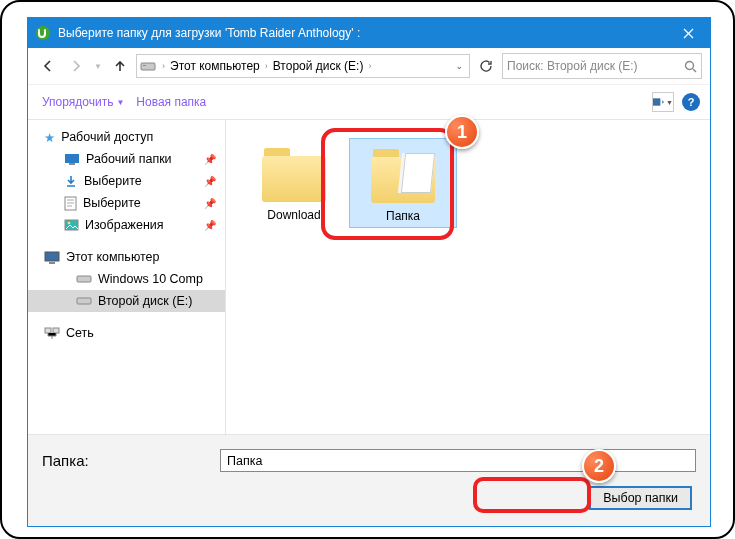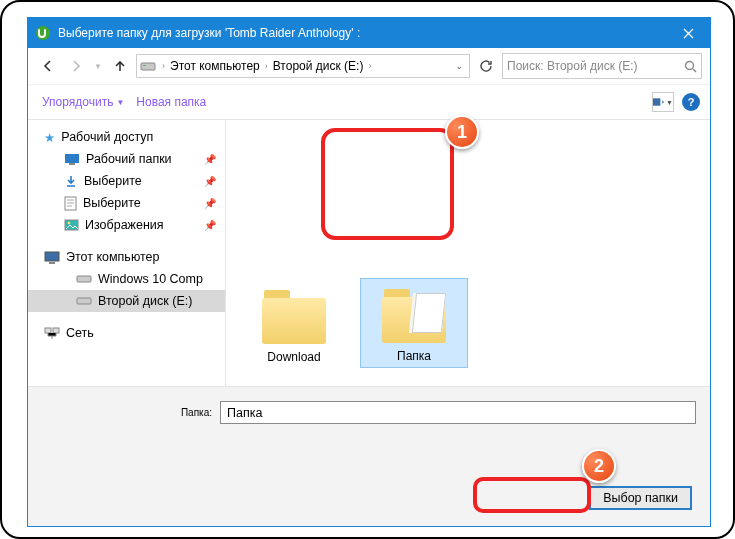--- a/index.html
+++ b/index.html
@@ -25,37 +25,37 @@
   .iconbtn { width: 22px; height: 20px; border: 1px solid #ccc; display: flex; align-items: center; justify-content: center; font-size: 10px; color: #333; }
   .helpbtn { width: 18px; height: 18px; border-radius: 50%; background: #1e6fbf; color: #fff; display: flex; align-items: center; justify-content: center; font-size: 11px; font-weight: bold; }
   .body { flex: 1; display: flex; min-height: 0; }
   .tree { width: 198px; border-right: 1px solid #e5e5e5; padding: 6px 0; font-size: 12.5px; overflow: hidden; }
   .tree-item { display: flex; align-items: center; height: 22px; padding-left: 16px; gap: 6px; white-space: nowrap; }
   .tree-item.child { padding-left: 36px; }
   .tree-item.gchild { padding-left: 48px; }
   .tree-item.selected { background: #d8d8d8; }
   .pin { margin-left: auto; margin-right: 8px; color: #888; font-size: 10px; }
   .spacer { height: 10px; }
-  .content { flex: 1; padding: 18px 14px; display: flex; gap: 12px; align-items: flex-end; }
+  .content { flex: 1; padding: 18px 14px; display: flex; gap: 1px; align-items: flex-start; }
   .folder-item { width: 108px; text-align: center; font-size: 12px; }
   .folder-item.sel { position: relative; }
   .sel-bg { background: #cde8ff; border: 1px solid #8fc7f2; }
   .folder-ico { width: 72px; height: 58px; margin: 6px auto 4px; position: relative; }
   .folder-shape { width: 64px; height: 46px; background: linear-gradient(#ffe9a6,#f2d06b); border-radius: 3px; position: absolute; bottom: 0; left: 4px; }
   .folder-tab { width: 26px; height: 10px; background: #f2d06b; border-radius: 2px 2px 0 0; position: absolute; top: 4px; left: 6px; }
   .folder-open-paper { position: absolute; right: 6px; top: 8px; width: 30px; height: 40px; background: #fff; border: 1px solid #ccc; transform: skewX(-6deg); box-shadow: -3px 0 0 #f5f5f5; }
   .folder-label { padding: 2px 3px 4px; }
   .red-ring { position: absolute; border: 4px solid #e22; border-radius: 14px; pointer-events: none; }
   .callout { position: absolute; width: 34px; height: 34px; border-radius: 50%; background: radial-gradient(circle at 30% 30%, #ff8a5a, #e64510); border: 2.5px solid #fff; box-shadow: 0 2px 4px rgba(0,0,0,.4); color: #fff; font-weight: bold; font-size: 18px; display: flex; align-items: center; justify-content: center; pointer-events:none; }
   .bottom { border-top: 1px solid #e5e5e5; background: #f3f3f3; padding: 14px 14px 16px; }
   .field-row { display: flex; align-items: center; gap: 8px; margin-bottom: 14px; }
-  .field-label { width: 170px; text-align: right; font-size: 10px; }
+  .field-label { width: 170px; font-size: 15px; }
   .field-input { flex: 1; height: 23px; border: 1px solid #888; background: #fff; padding: 0 6px; font-size: 12.5px; }
   .btn-row { display: flex; justify-content: flex-end; gap: 10px; padding-right: 4px; }
-  .btn { height: 24px; min-width: 100px; border: 1px solid #888; background: #e9e9e9; font-size: 12.5px; display: inline-flex; align-items: center; justify-content: center; padding: 0 12px; margin-top: 48px; }
+  .btn { height: 24px; min-width: 100px; border: 1px solid #888; background: #e9e9e9; font-size: 12.5px; display: inline-flex; align-items: center; justify-content: center; padding: 0 12px; }
   .btn.primary { border: 2px solid #2a7cc7; background: #e9e9e9; }
   svg { display: block; }
 </style>
 </head>
 <body>
 
 <div class="frame">
   <div class="dialog">
 
     <div class="titlebar">

